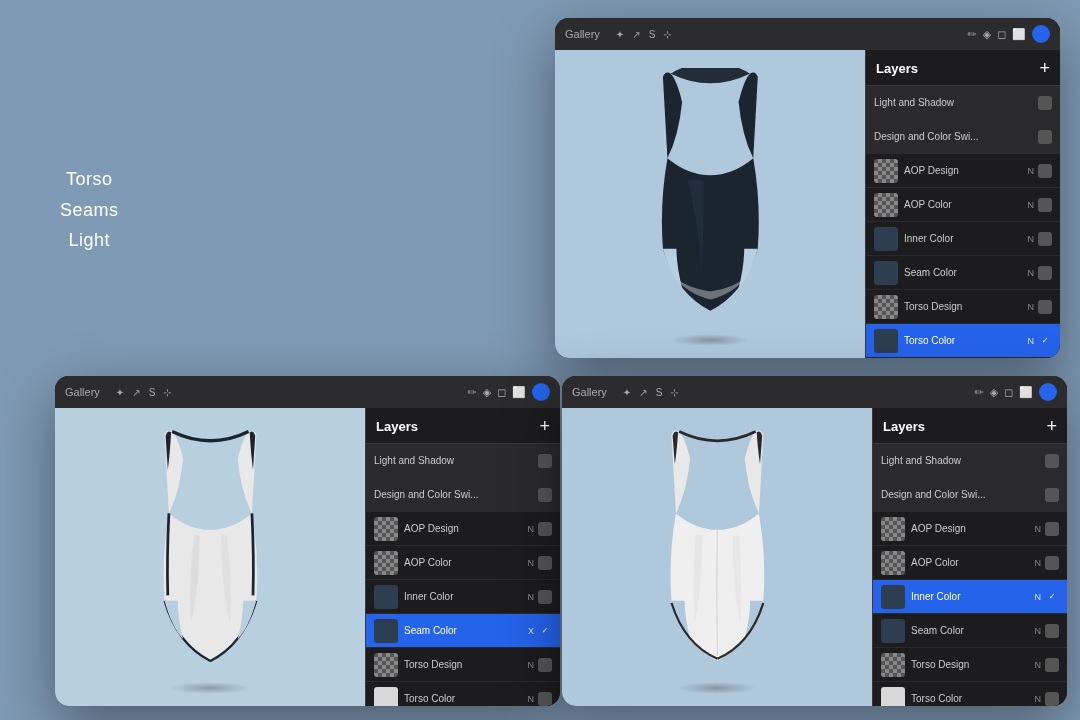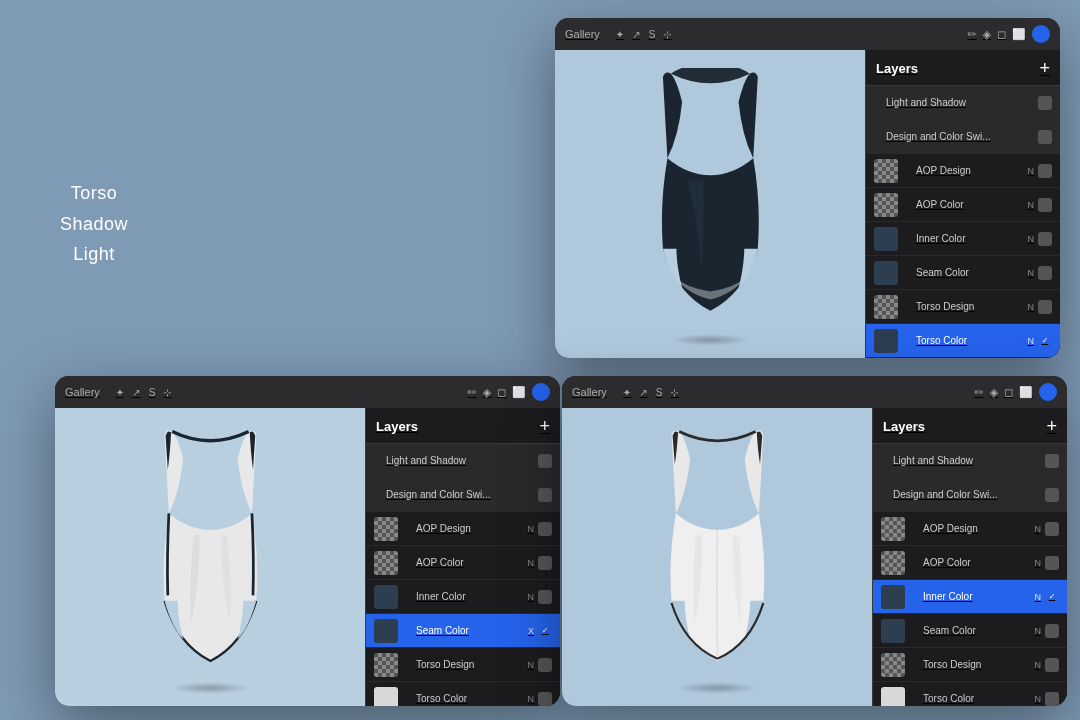--- a/index.html
+++ b/index.html
@@ -23,33 +23,32 @@
     .color-options-text .title {
       font-size: 52px;
       font-weight: 900;
       line-height: 1.05;
       letter-spacing: 2px;
       text-transform: uppercase;
     }
     .color-options-text .subtitle {
       font-size: 18px;
       font-weight: 400;
-      margin-top: 18px;
+      margin-top: 4px;
       line-height: 1.7;
       letter-spacing: 0.5px;
     }
 
     
     .panel {
       position: absolute;
       background: #1c1c1e;
       border-radius: 14px;
       overflow: hidden;
       box-shadow: 0 20px 60px rgba(0,0,0,0.4);
-      text-decoration: underline;
     }
 
     
     .panel-tr {
       top: 18px;
       left: 555px;
       width: 505px;
       height: 340px;
     }
 
@@ -184,21 +183,20 @@
       overflow: hidden;
       position: relative;
     }
     .layer-name {
       color: #ccc;
       font-size: 10px;
       flex: 1;
       white-space: nowrap;
       overflow: hidden;
       text-overflow: ellipsis;
-      margin-left: 12px;
     }
     .layer-row.active .layer-name { color: white; }
     .layer-badge {
       color: #888;
       font-size: 9px;
       margin-right: 4px;
     }
     .layer-row.active .layer-badge { color: rgba(255,255,255,0.8); }
     .layer-vis {
       width: 14px;
@@ -226,21 +224,21 @@
       font-size: 11px;
       margin-right: 8px;
     }
   </style>
 </head>
 <body>
 
 <div class="color-options-text">
   <div class="subtitle">
     <div>Torso</div>
-    <div>Shadow</div>
+    <div>Seams</div>
     <div>Light</div>
   </div>
 </div>
 
 <div class="panel panel-tr">
   <div class="panel-toolbar">
     <span class="gallery-text">Gallery</span>
     <span style="color:#aaa;font-size:10px;">✦</span>
     <span style="color:#aaa;font-size:10px;">↗</span>
     <span style="color:#aaa;font-size:10px;">S</span>

